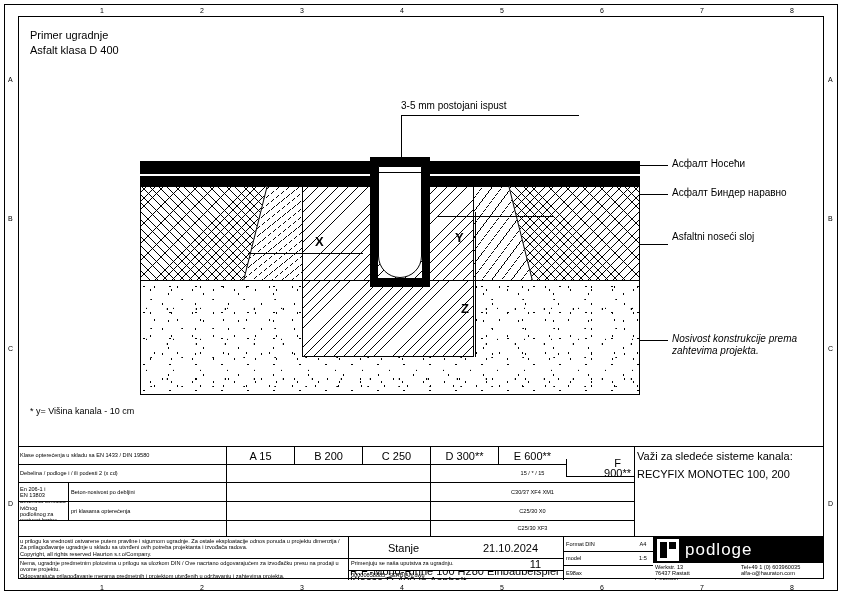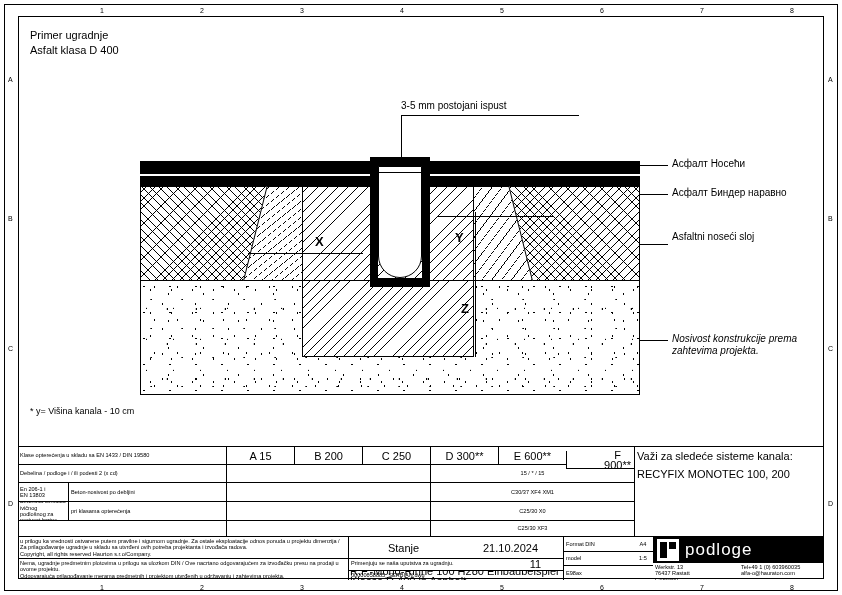--- a/index.html
+++ b/index.html
@@ -152,21 +152,21 @@
   </div>
 
   <div class="tbl">
 
     <div class="cell nb c-left f6" style="left:0;top:0;width:208px;height:18px;">Klase opterećenja u skladu sa EN 1433 / DIN 19580</div>
     <div class="cell c-center f8" style="left:208px;top:0;width:68px;height:18px;">A 15</div>
     <div class="cell c-center f8" style="left:276px;top:0;width:68px;height:18px;">B 200</div>
     <div class="cell c-center f8" style="left:344px;top:0;width:68px;height:18px;">C 250</div>
     <div class="cell c-center f8" style="left:412px;top:0;width:68px;height:18px;">D 300**</div>
     <div class="cell c-center f8" style="left:480px;top:0;width:68px;height:18px;">E 600**</div>
-    <div class="cell c-center f8" style="left:548px;top:4px;width:68px;height:18px;padding-left:36px;">F 900**</div>
+    <div class="cell c-center f8" style="left:548px;top:12px;width:68px;height:18px;padding-left:36px;">F 900**</div>
     <div class="cell c-left f8" style="left:616px;top:0;width:190px;height:18px;border-bottom:none;">Važi za sledeće sisteme kanala:</div>
 
     <div class="cell nb c-left f6" style="left:0;top:18px;width:208px;height:18px;">Debelina  / podloge i  / ili podesti 2 (x cd)</div>
     <div class="cell c-center f6" style="left:208px;top:18px;width:204px;height:18px;border-left:1px solid #000;border-right:none;"></div>
     <div class="cell c-center f6" style="left:412px;top:18px;width:204px;height:18px;">15 / * / 15</div>
     <div class="cell c-left f8" style="left:616px;top:18px;width:218px;height:18px;border-bottom:none;">RECYFIX MONOTEC 100, 200</div>
 
     <div class="cell nb c-left f6" style="left:0;top:36px;width:50px;height:19px;white-space:pre-line;">En 206-1 i
 EN 13803</div>
     <div class="cell c-left f6" style="left:50px;top:36px;width:158px;height:19px;">Beton-nosivost po debljini</div>

